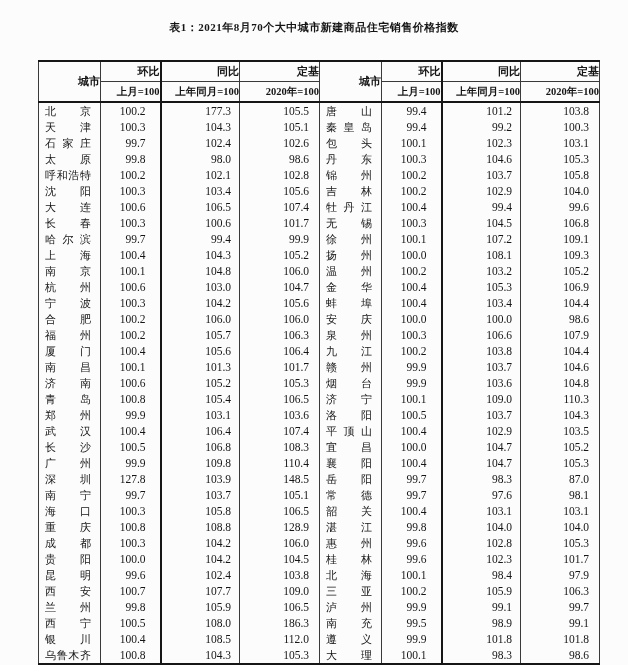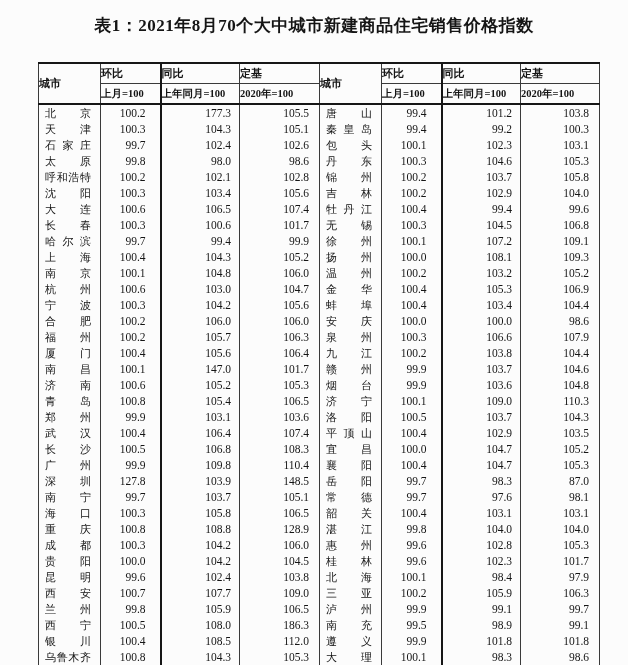--- a/index.html
+++ b/index.html
@@ -6,43 +6,43 @@
   body { background:#ffffff; }
   .page {
     position:relative;
     width:628px; height:665px;
     background:#fcfcfc;
     font-family:"Liberation Serif","DejaVu Serif",serif;
     color:#151515;
     overflow:hidden;
   }
   .title {
-    padding-top:14px;
+    padding-top:20px;
     text-align:center;
-    font-size:17px;
+    font-size:11px;
     font-weight:bold;
     letter-spacing:0.5px;
   }
   table.idx {
     border-collapse:collapse;
     table-layout:fixed;
     width:561px;
     margin:25px 0 0 38px;
     border-left:1px solid #3a3a3a;
     border-right:1px solid #3a3a3a;
     border-top:2px solid #161616;
     border-bottom:2px solid #161616;
   }
   thead { border-bottom:2px solid #161616; }
   th, td { padding:0; margin:0; }
   thead th {
     height:19px;
     font-size:11px;
     font-weight:bold;
-    text-align:left;
+    text-align:right;
     vertical-align:middle;
     line-height:13px;
   }
   thead th.sub { font-size:10.5px; white-space:nowrap; }
   thead th.grp { border-bottom:1px solid #3a3a3a; }
   tbody td {
     height:16px;
     font-size:11.5px;
     line-height:16px;
     vertical-align:middle;
@@ -430,21 +430,21 @@
           <td class="num base">104.4</td>
         </tr>
         <tr>
           <td class="bc">
             <div class="cityName">
               <span>南</span>
               <span>昌</span>
             </div>
           </td>
           <td class="num mom bm">100.1</td>
-          <td class="num yoy by">147.0</td>
+          <td class="num yoy by">101.3</td>
           <td class="num base bb">101.7</td>
           <td class="bc">
             <div class="cityName">
               <span>赣</span>
               <span>州</span>
             </div>
           </td>
           <td class="num mom bm">99.9</td>
           <td class="num yoy by">103.7</td>
           <td class="num base">104.6</td>

